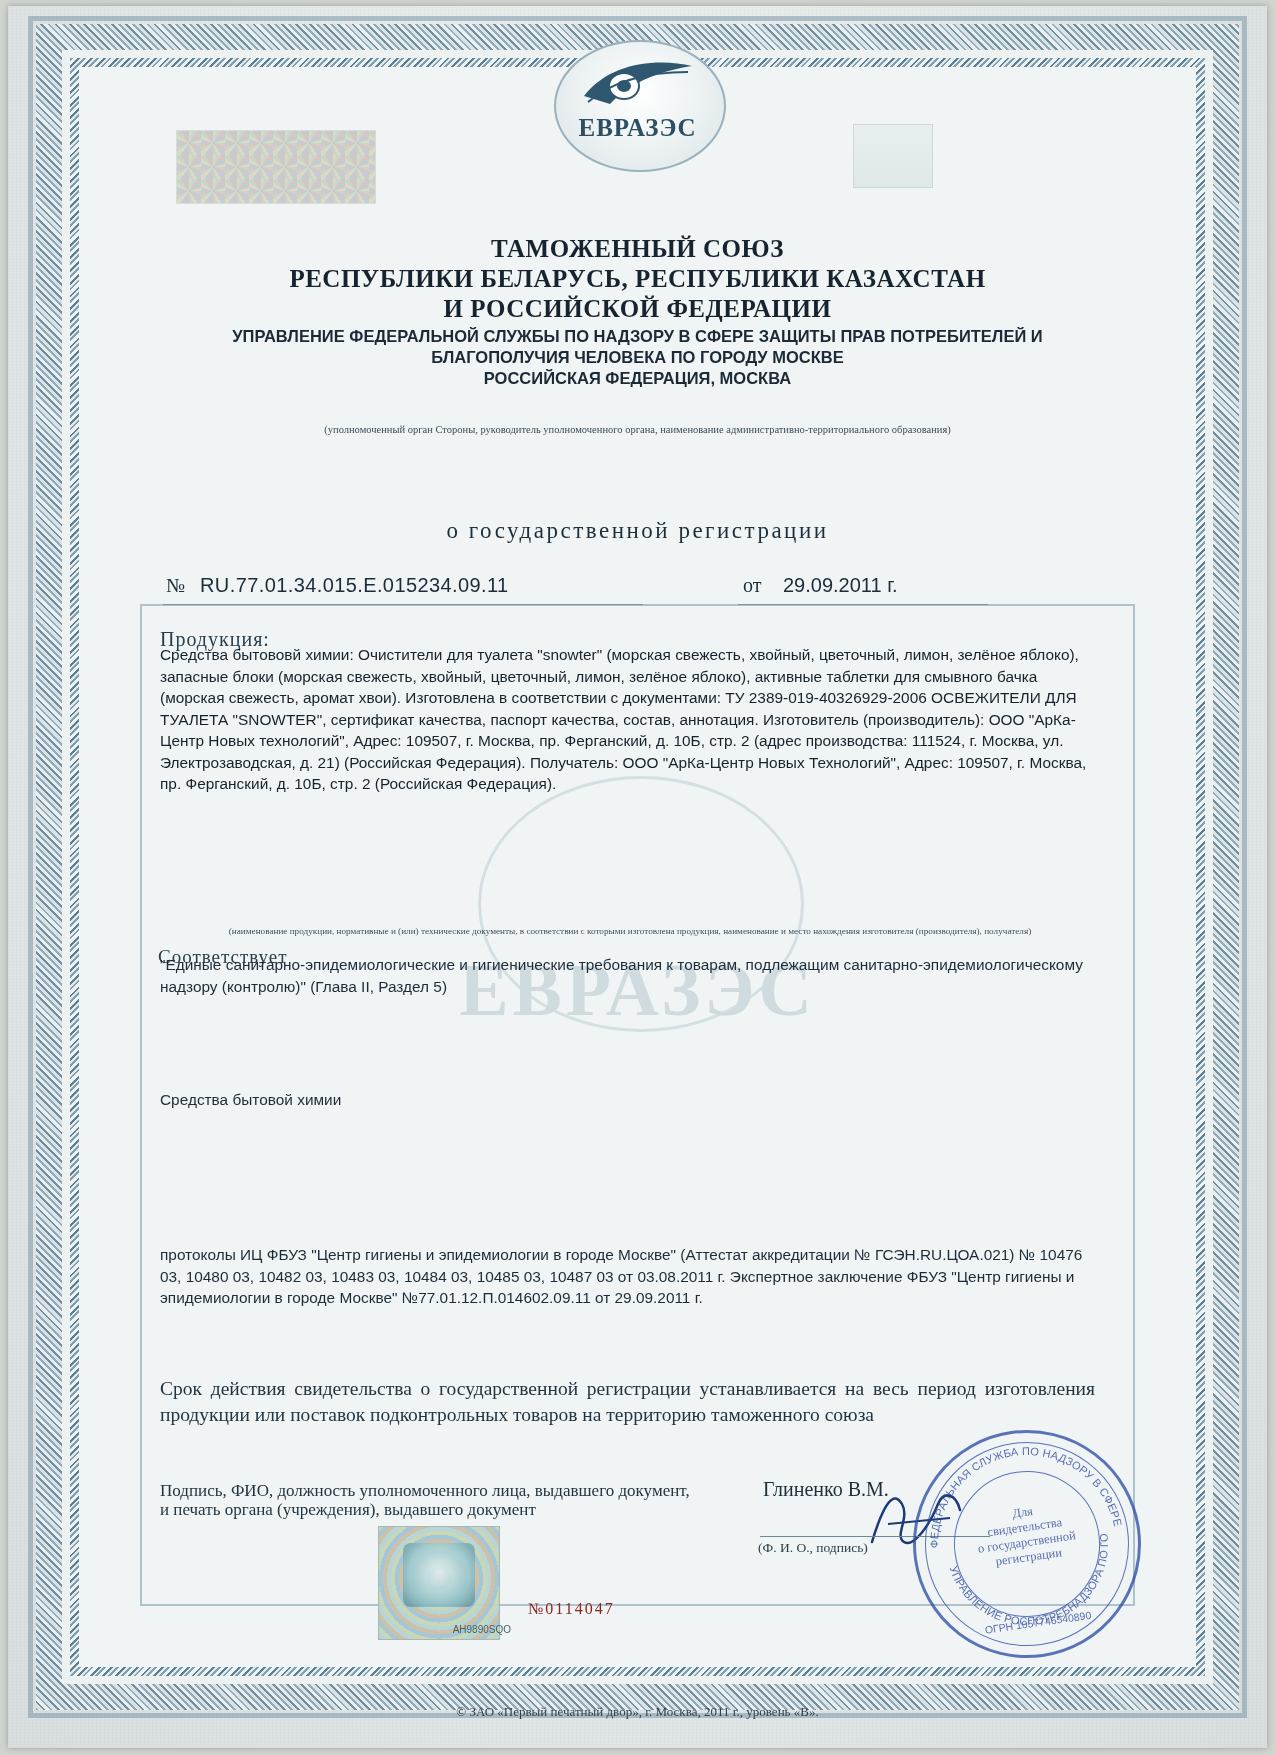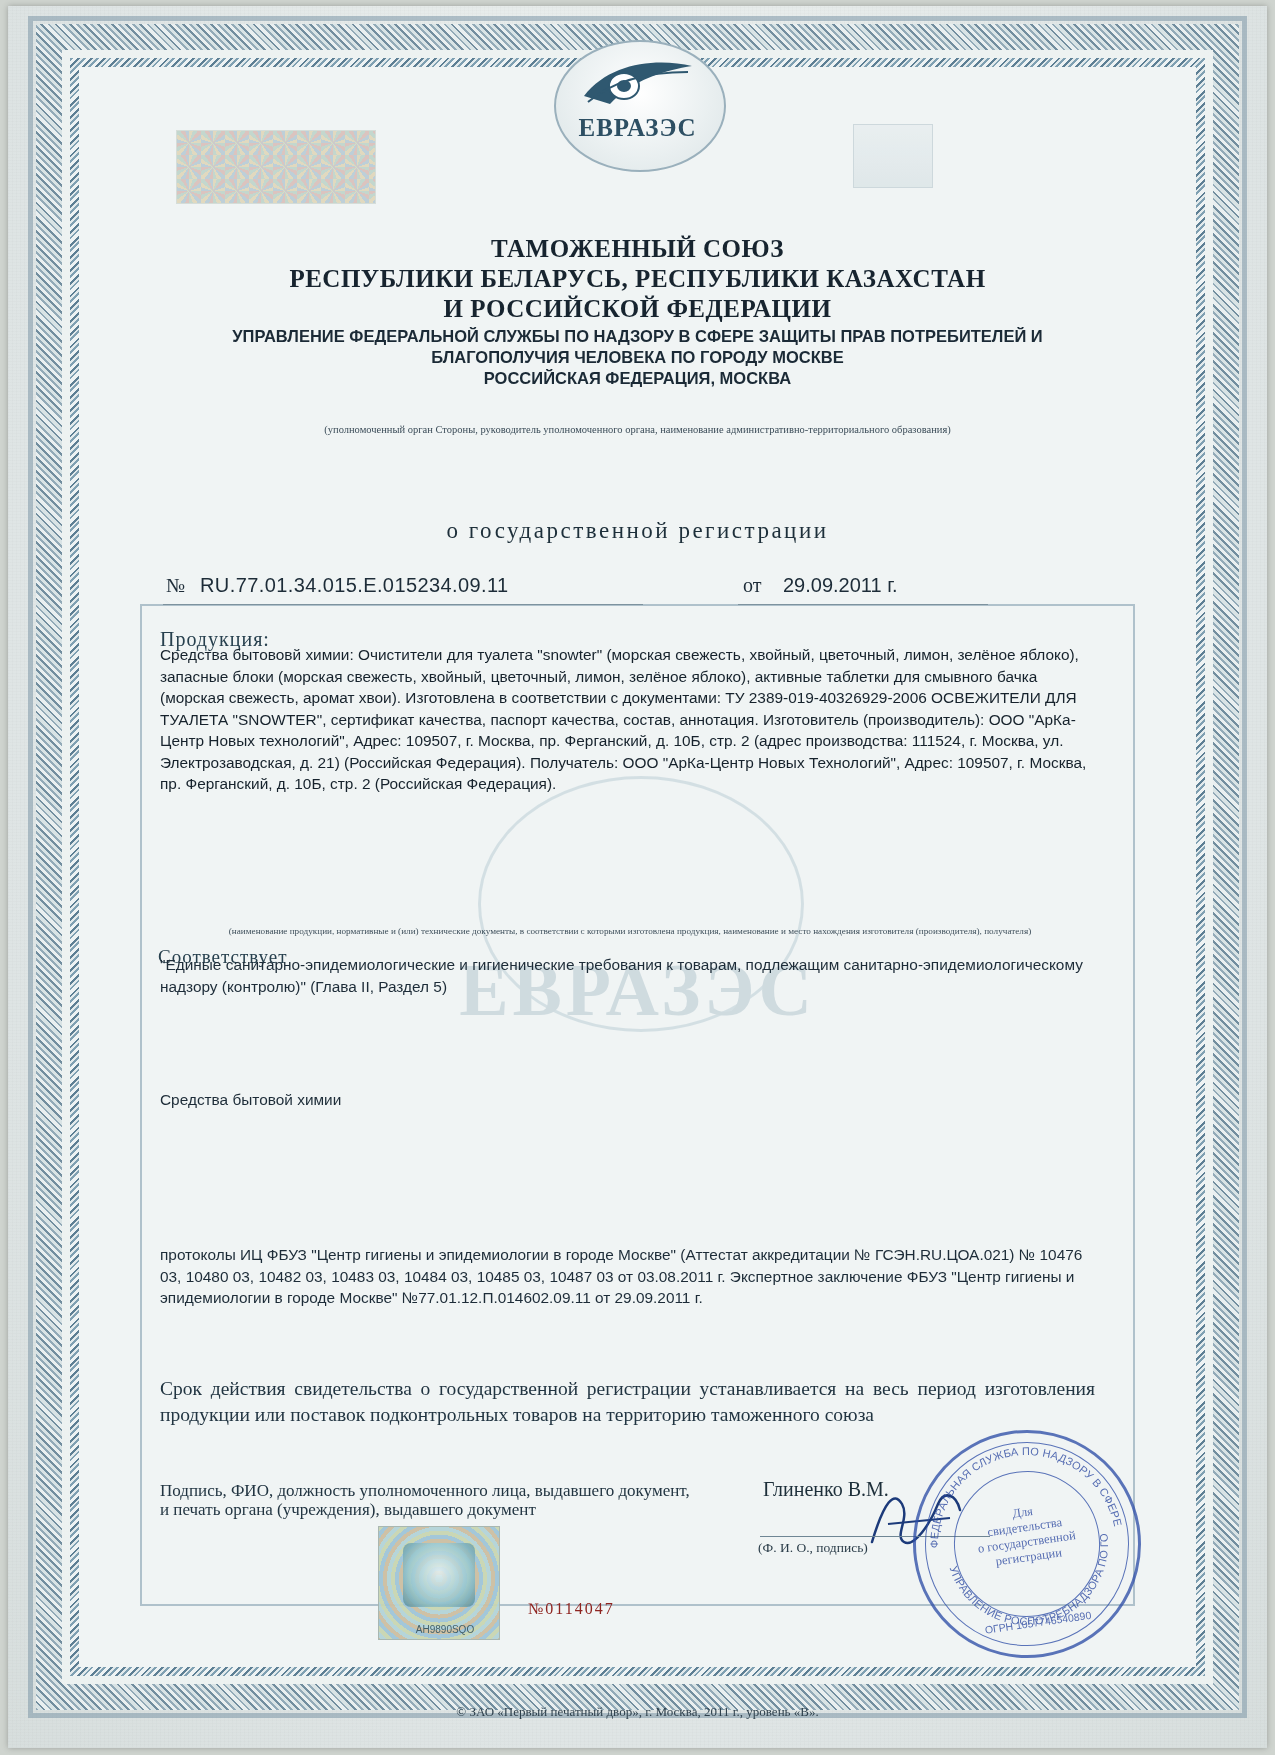--- a/index.html
+++ b/index.html
@@ -120,21 +120,21 @@
       repeating-radial-gradient(circle at 50% 46%, #b3d4d8 0 4px, #cdbfa2 4px 8px, #9fc5d8 8px 12px, #c8d6b2 12px 16px);
     border:1px solid #a6b4ae;opacity:.95;
   }
   #holo-bottom .hb-inner{
     position:absolute;left:24px;top:16px;width:72px;height:64px;
     border-radius:8px;
     background:radial-gradient(circle at 50% 45%, #e5f1f2 0%, #93c4cc 60%, #4f8795 100%);
     opacity:.85;
   }
   #holo-bottom .hb-text{
-    position:absolute;left:0;bottom:4px;width:132px;text-align:center;
+    position:absolute;left:0;bottom:4px;width:132px;text-align:right;
     font-size:10px;color:#3a5861;
   }
   
   #watermark{
     position:absolute;left:50%;top:770px;transform:translateX(-50%);
     width:560px;height:330px;text-align:center;opacity:.17;pointer-events:none;
   }
   #watermark .wm-oval{
     position:absolute;left:120px;top:0;width:320px;height:250px;border-radius:50%;
     border:3px solid #4d7e96;

